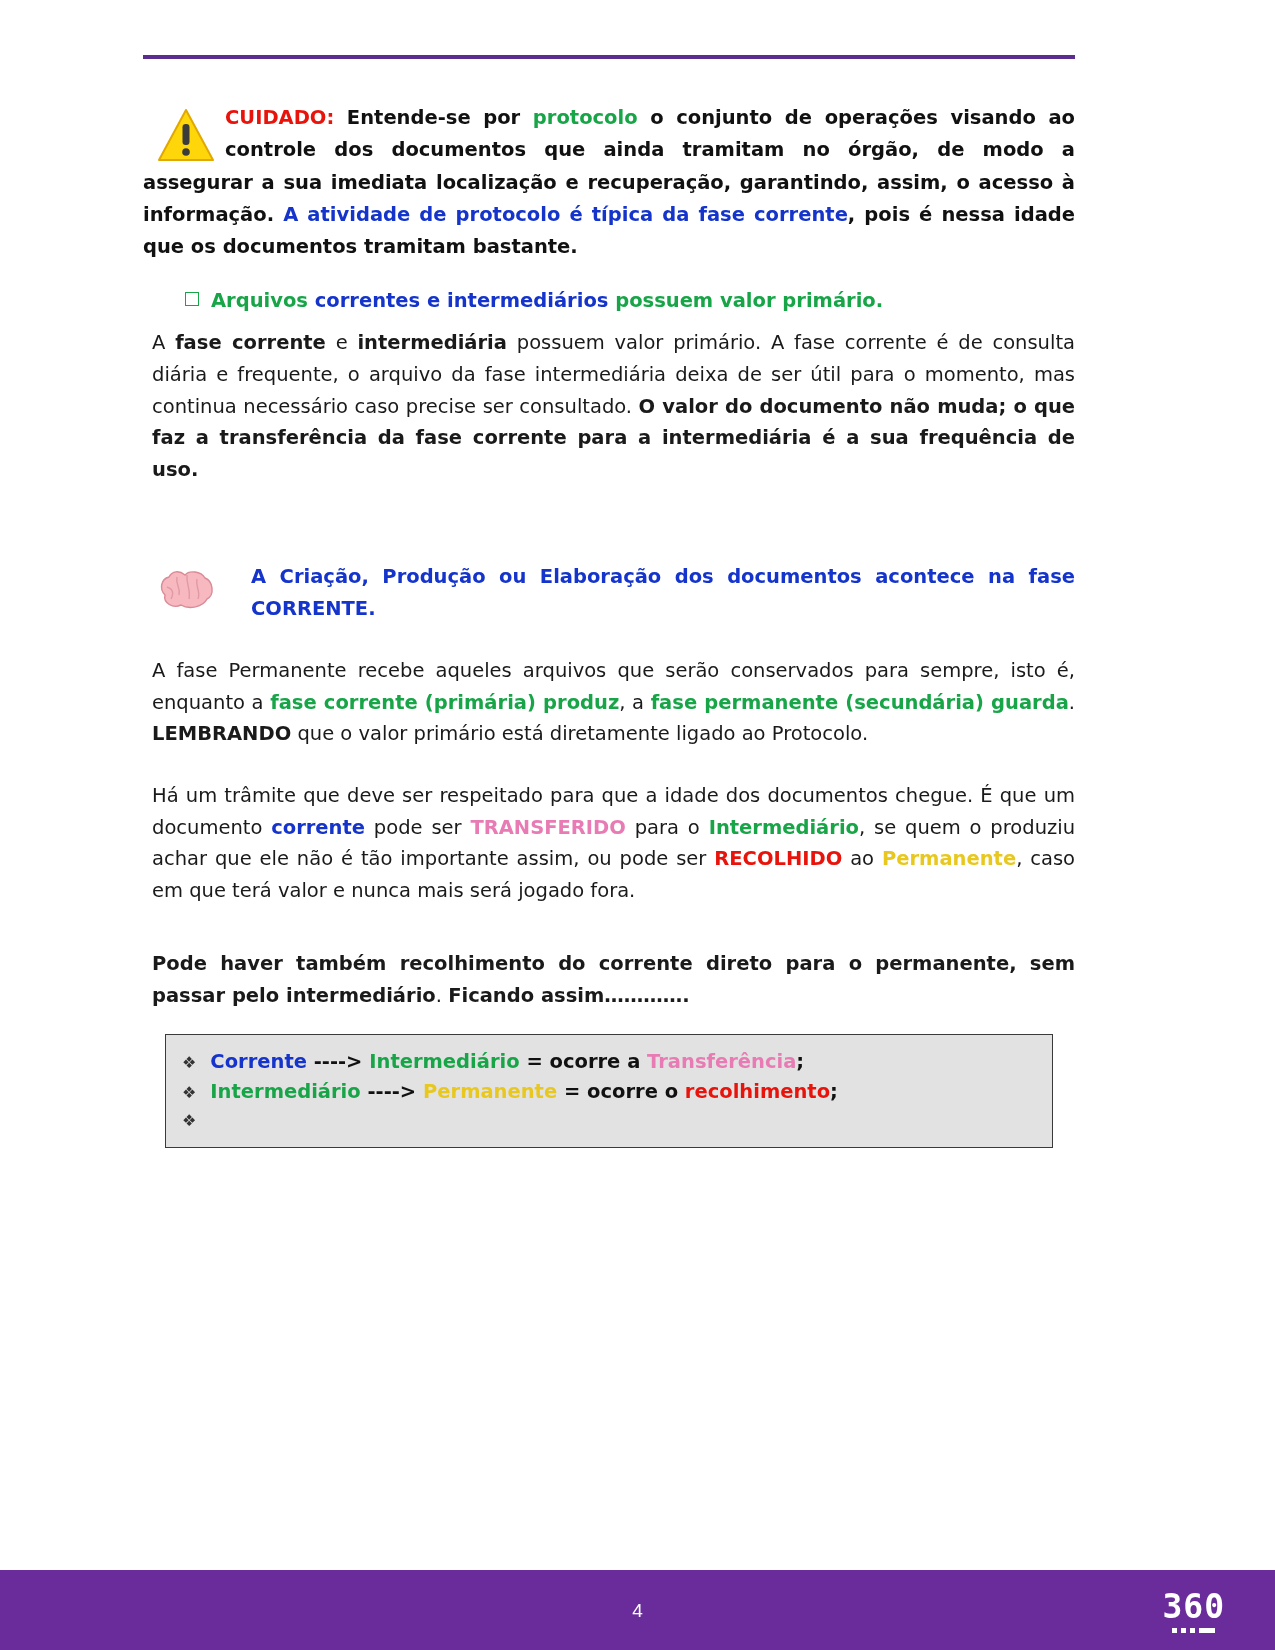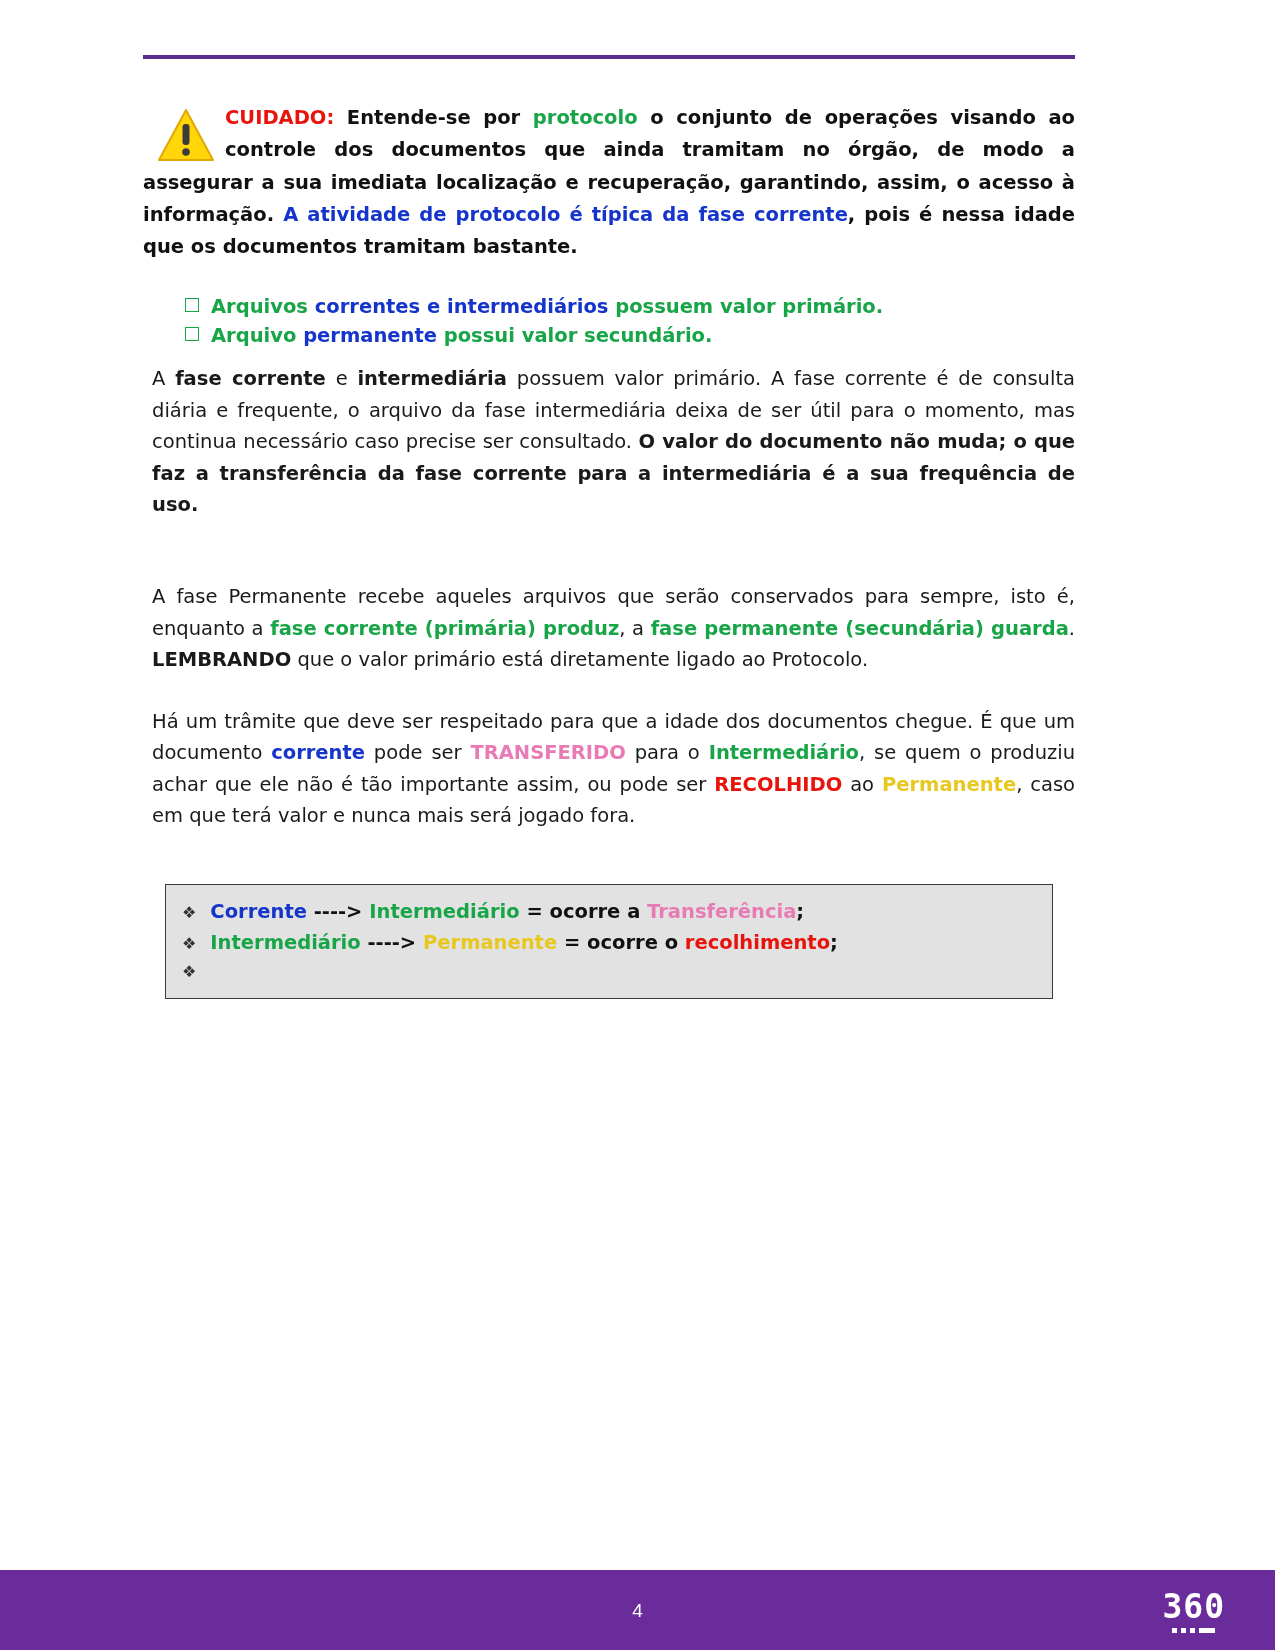--- a/index.html
+++ b/index.html
@@ -59,21 +59,21 @@
     font-weight: bold;
     font-size: 19.5px;
     line-height: 1.66;
     text-align: justify;
     color: #111;
   }
   .red { color: #e8140c; }
   .green { color: #18a548; }
   .blue { color: #1434cb; }
   .bullets {
-    margin: 28px 0 12px 42px;
+    margin: 22px 0 12px 42px;
   }
   .bullet-line {
     font-size: 19.5px;
     font-weight: bold;
     line-height: 1.52;
     color: #18a548;
     display: flex;
     align-items: baseline;
     gap: 12px;
   }
@@ -201,41 +201,47 @@
       <p class="para-warn">
         <span class="red">CUIDADO:</span><span> Entende-se por </span><span class="green">protocolo</span><span> o conjunto de operações visando ao controle dos documentos que ainda tramitam no órgão, de modo a assegurar a sua imediata localização e recuperação, garantindo, assim, o acesso à informação. </span><span class="blue">A atividade de protocolo é típica da fase corrente</span><span>, pois é nessa idade que os documentos tramitam bastante.</span>
       </p>
     </div>
 
     <div class="bullets">
       <div class="bullet-line">
         <span class="sq"></span>
         <span><span class="green">Arquivos </span><span class="blue">correntes e intermediários</span><span class="green"> possuem valor primário.</span></span>
       </div>
-      <div class="bullet-line">
-        <span class="sq"></span>
-        <span><span class="green">Arquivo </span><span class="blue">permanente</span><span class="green"> possui valor secundário.</span></span>
-      </div>
     </div>
 
     <p class="para"><span>A </span><span class="b">fase  corrente</span><span> e </span><span class="b">intermediária</span><span> possuem valor primário. A fase corrente é de consulta diária e frequente, o arquivo da fase intermediária deixa de ser útil para o momento, mas continua necessário caso precise ser consultado. </span><span class="b">O valor do documento não muda; o que faz a transferência da fase corrente para a intermediária é a sua frequência de uso.</span></p>
 
     <div class="spacer-md"></div>
 
+    <div class="brain-block">
+      <div class="brain-icon">
+        <svg width="58" height="42" viewBox="0 0 58 42">
+          <path d="M12 8 C4 10 2 20 8 26 C6 34 16 40 24 36 C32 41 46 38 50 30 C58 26 56 12 48 9 C44 2 32 1 28 6 C22 1 15 2 12 8 Z" fill="#f7b8bf" stroke="#d98b96" stroke-width="1.4"></path>
+          <path d="M20 8 C18 16 24 18 22 26 M30 6 C29 16 34 20 32 30 M40 10 C38 18 44 22 41 30 M10 18 C16 20 17 24 14 30" fill="none" stroke="#e09aa5" stroke-width="1.4"></path>
+        </svg>
+      </div>
+      <p class="para-brain">A Criação, Produção ou Elaboração dos   documentos   acontece   na fase CORRENTE.</p>
+    </div>
 
     <div class="spacer-sm"></div>
 
     <p class="para"><span>A fase Permanente recebe aqueles arquivos que serão conservados para sempre, isto é, enquanto a </span><span class="b green">fase corrente (primária) produz</span><span>, a </span><span class="b green">fase permanente (secundária) guarda</span><span>.  </span><span class="b">LEMBRANDO</span><span> que o valor primário está diretamente ligado ao Protocolo.</span></p>
 
     <div class="spacer-sm"></div>
 
     <p class="para"><span>Há um trâmite que deve ser respeitado para que a idade dos documentos chegue. É que um  documento </span><span class="b blue">corrente</span><span> pode  ser </span><span class="b pink">TRANSFERIDO</span><span> para o </span><span class="b green">Intermediário</span><span>, se quem o produziu achar que ele não é tão importante assim, ou pode ser </span><span class="b red">RECOLHIDO</span><span> ao </span><span class="b yellow">Permanente</span><span>, caso em que terá valor e nunca mais será jogado fora.</span></p>
 
     <div class="spacer-md"></div>
 
+    <p class="para"><span class="b">Pode haver também recolhimento do corrente direto para o permanente, sem passar pelo intermediário</span><span>. </span><span class="b">Ficando assim………….</span></p>
 
     <div class="callout">
       <div class="callout-line">
         <span class="diamond">❖</span>
         <span><span class="blue">Corrente</span><span> ----&gt; </span><span class="green">Intermediário</span><span> = ocorre a </span><span class="pink">Transferência</span><span>;</span></span>
       </div>
       <div class="callout-line">
         <span class="diamond">❖</span>
         <span><span class="green">Intermediário</span><span> ----&gt; </span><span class="yellow">Permanente</span><span> = ocorre o </span><span class="red">recolhimento</span><span>;</span></span>
       </div>

